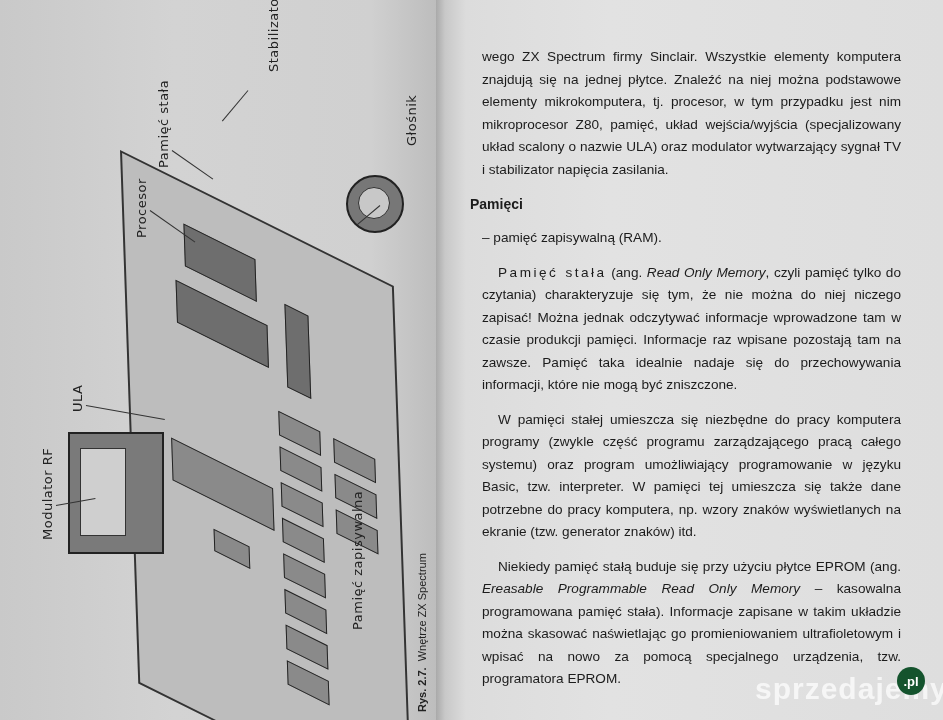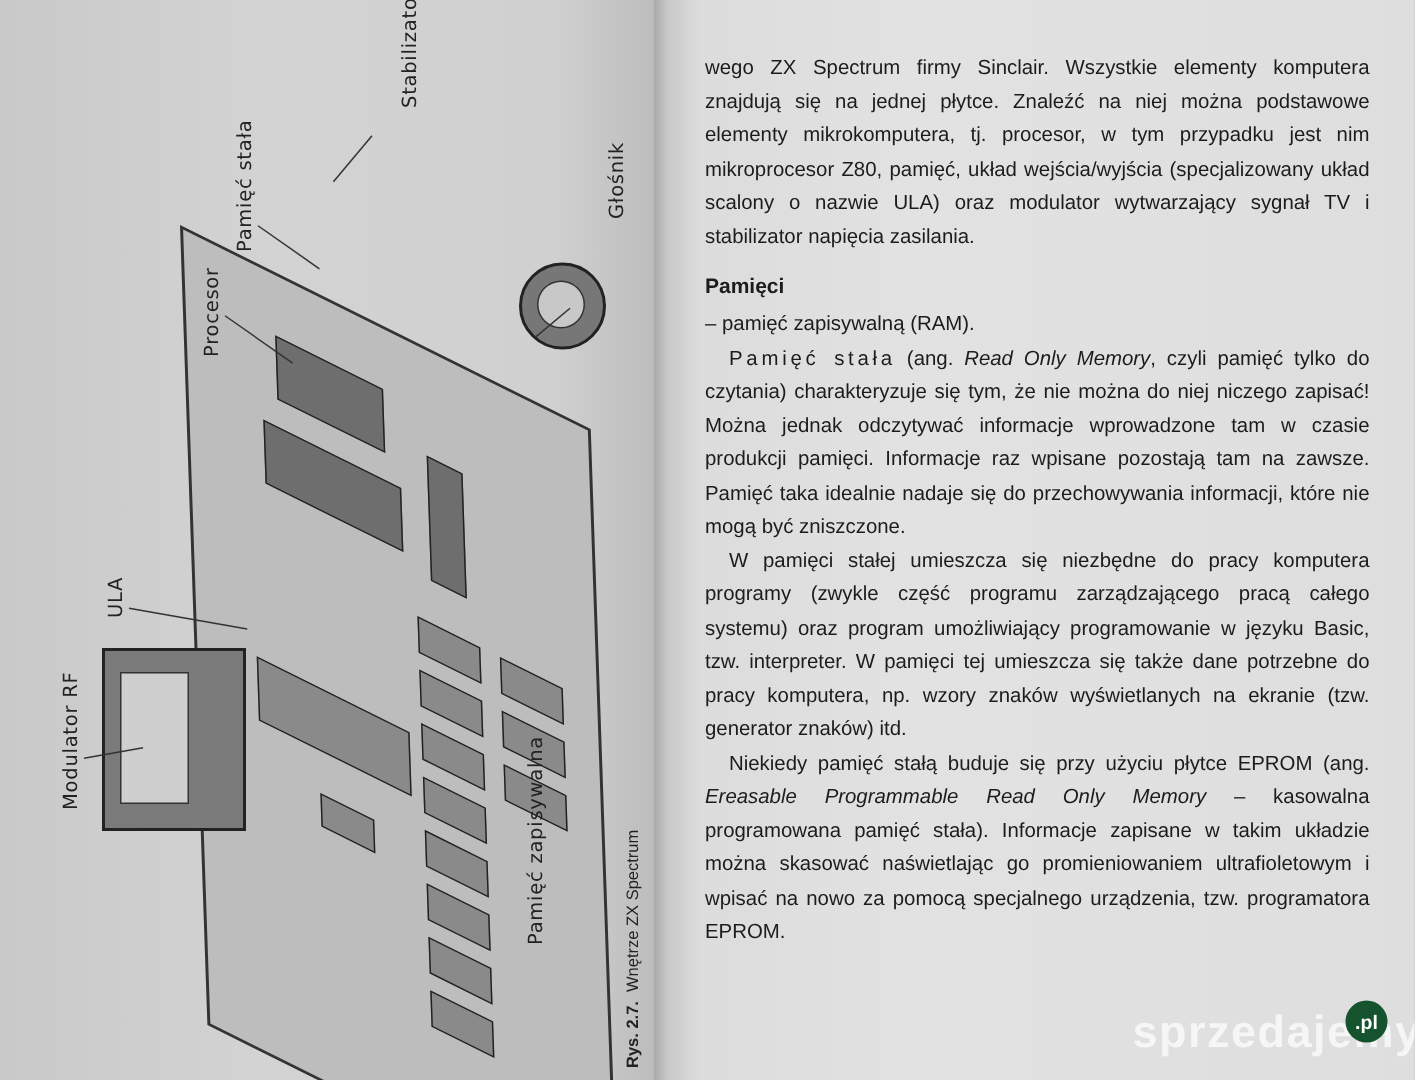--- a/index.html
+++ b/index.html
@@ -61,21 +61,21 @@
     color:#222;
   }
   .caption b { font-weight:bold; margin-right:6px; }
   .leader { position:absolute; height:1px; background:#333; transform-origin:left center; }
 
   
   .text {
     position:absolute; left:470px; top:34px; width:443px;
     font-size:13.6px; line-height:22.5px; text-align:justify;
   }
-  .text p { margin:0; }
+  .text p { margin:12px; }
   .text .indent { text-indent:16px; }
   .text h3 { margin:10px 0 4px 0; font-size:14px; font-weight:bold; line-height:22px; }
   .text .list-item { padding-left:0; }
   .spaced { letter-spacing:2.5px; }
   .watermark {
     position:absolute; left:755px; top:672px; font-size:30px; font-weight:bold;
     color:rgba(255,255,255,0.7); letter-spacing:1px;
   }
   .watermark-badge {
     position:absolute; left:897px; top:667px; width:28px; height:28px; border-radius:50%;

